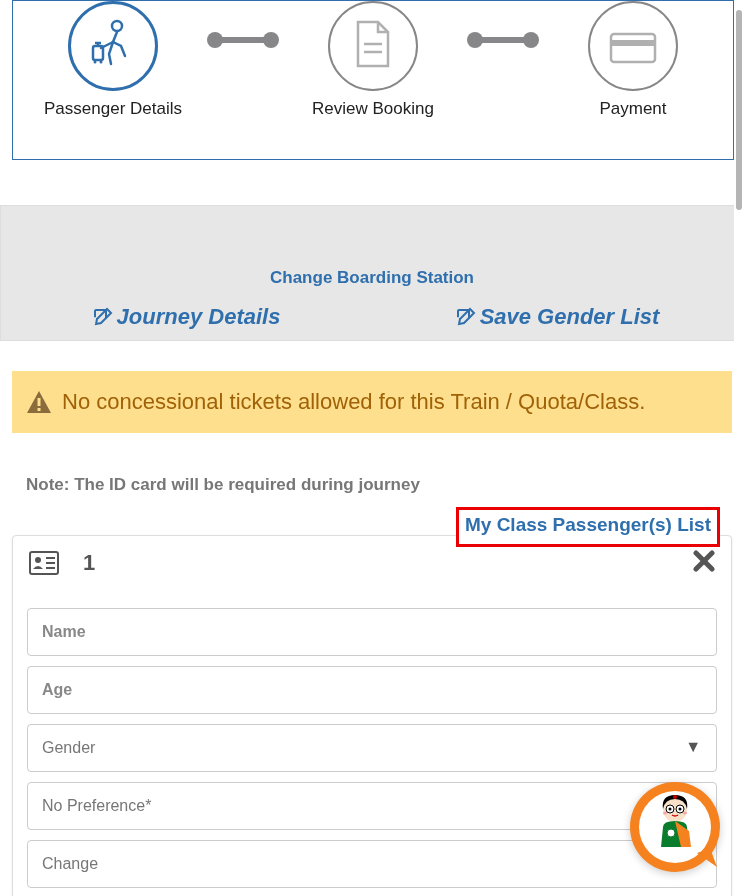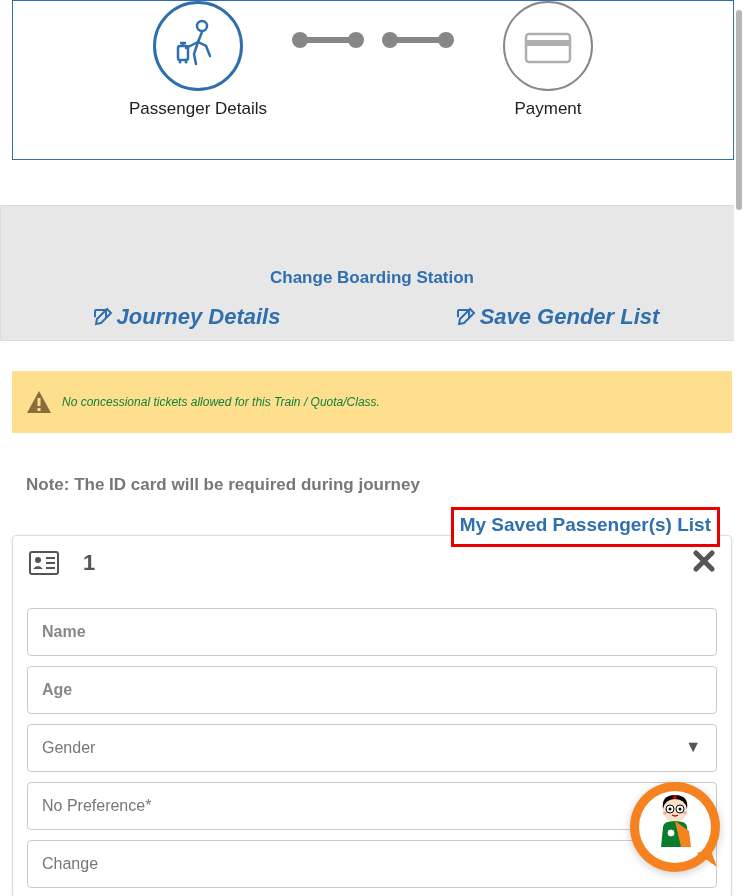--- a/index.html
+++ b/index.html
@@ -135,23 +135,22 @@
       background: #fddf8e;
       padding: 18px 14px;
       display: flex;
       align-items: center;
       gap: 10px;
     }
     .warning-triangle {
       flex-shrink: 0;
     }
     .warning-text {
-      color: #15803d;
-      font-size: 12px;
-      font-style: italic;
+      color: #a16207;
+      font-size: 22px;
     }
 
     .note-text {
       margin: 42px 12px 0 26px;
       color: #777;
       font-weight: bold;
       font-size: 17px;
     }
 
     .saved-list-container {
@@ -282,20 +281,31 @@
           <line x1="15" y1="27" x2="15" y2="30" stroke="#2f6fad" stroke-width="2.5"></line>
           <circle cx="12" cy="46" r="1.5" fill="#2f6fad"></circle>
           <circle cx="18" cy="46" r="1.5" fill="#2f6fad"></circle>
         </svg>
       </div>
       <div class="step-label">Passenger Details</div>
     </div>
 
     <div class="step-connector"></div>
 
+    <div class="step">
+      <div class="step-circle">
+        <svg width="50" height="60" viewBox="0 0 50 60">
+          <path d="M 10 6 L 30 6 L 40 16 L 40 50 L 10 50 Z" fill="none" stroke="#b0b0b0" stroke-width="2.5"></path>
+          <path d="M 30 6 L 30 16 L 40 16" fill="none" stroke="#b0b0b0" stroke-width="2.5"></path>
+          <line x1="16" y1="28" x2="34" y2="28" stroke="#b0b0b0" stroke-width="2.5"></line>
+          <line x1="16" y1="36" x2="34" y2="36" stroke="#b0b0b0" stroke-width="2.5"></line>
+        </svg>
+      </div>
+      <div class="step-label">Review Booking</div>
+    </div>
 
     <div class="step-connector"></div>
 
     <div class="step">
       <div class="step-circle">
         <svg width="56" height="40" viewBox="0 0 56 40">
           <rect x="6" y="8" width="44" height="28" rx="3" fill="none" stroke="#b0b0b0" stroke-width="2.5"></rect>
           <rect x="6" y="14" width="44" height="6" fill="#b0b0b0"></rect>
         </svg>
       </div>
@@ -329,21 +339,21 @@
     <path d="M 13 2 L 25 24 L 1 24 Z" fill="#8a6d3b"></path>
     <rect x="11.5" y="9" width="3" height="8" fill="#fddf8e"></rect>
     <rect x="11.5" y="19" width="3" height="3" fill="#fddf8e"></rect>
   </svg>
   <span class="warning-text">No concessional tickets allowed for this Train / Quota/Class.</span>
 </div>
 
 <div class="note-text">Note: The ID card will be required during journey</div>
 
 <div class="saved-list-container">
-  <div class="saved-list-link">My Saved Passenger(s) List</div>
+  <div class="saved-list-link">My Class Passenger(s) List</div>
 </div>
 
 <div class="passenger-card">
   <div class="passenger-header">
     <svg width="30" height="24" viewBox="0 0 30 24">
       <rect x="1" y="1" width="28" height="22" rx="2" fill="none" stroke="#555" stroke-width="2"></rect>
       <circle cx="9" cy="9" r="3" fill="#555"></circle>
       <path d="M 4 18 Q 9 12 14 18" fill="#555"></path>
       <line x1="17" y1="7" x2="26" y2="7" stroke="#555" stroke-width="2"></line>
       <line x1="17" y1="12" x2="26" y2="12" stroke="#555" stroke-width="2"></line>

